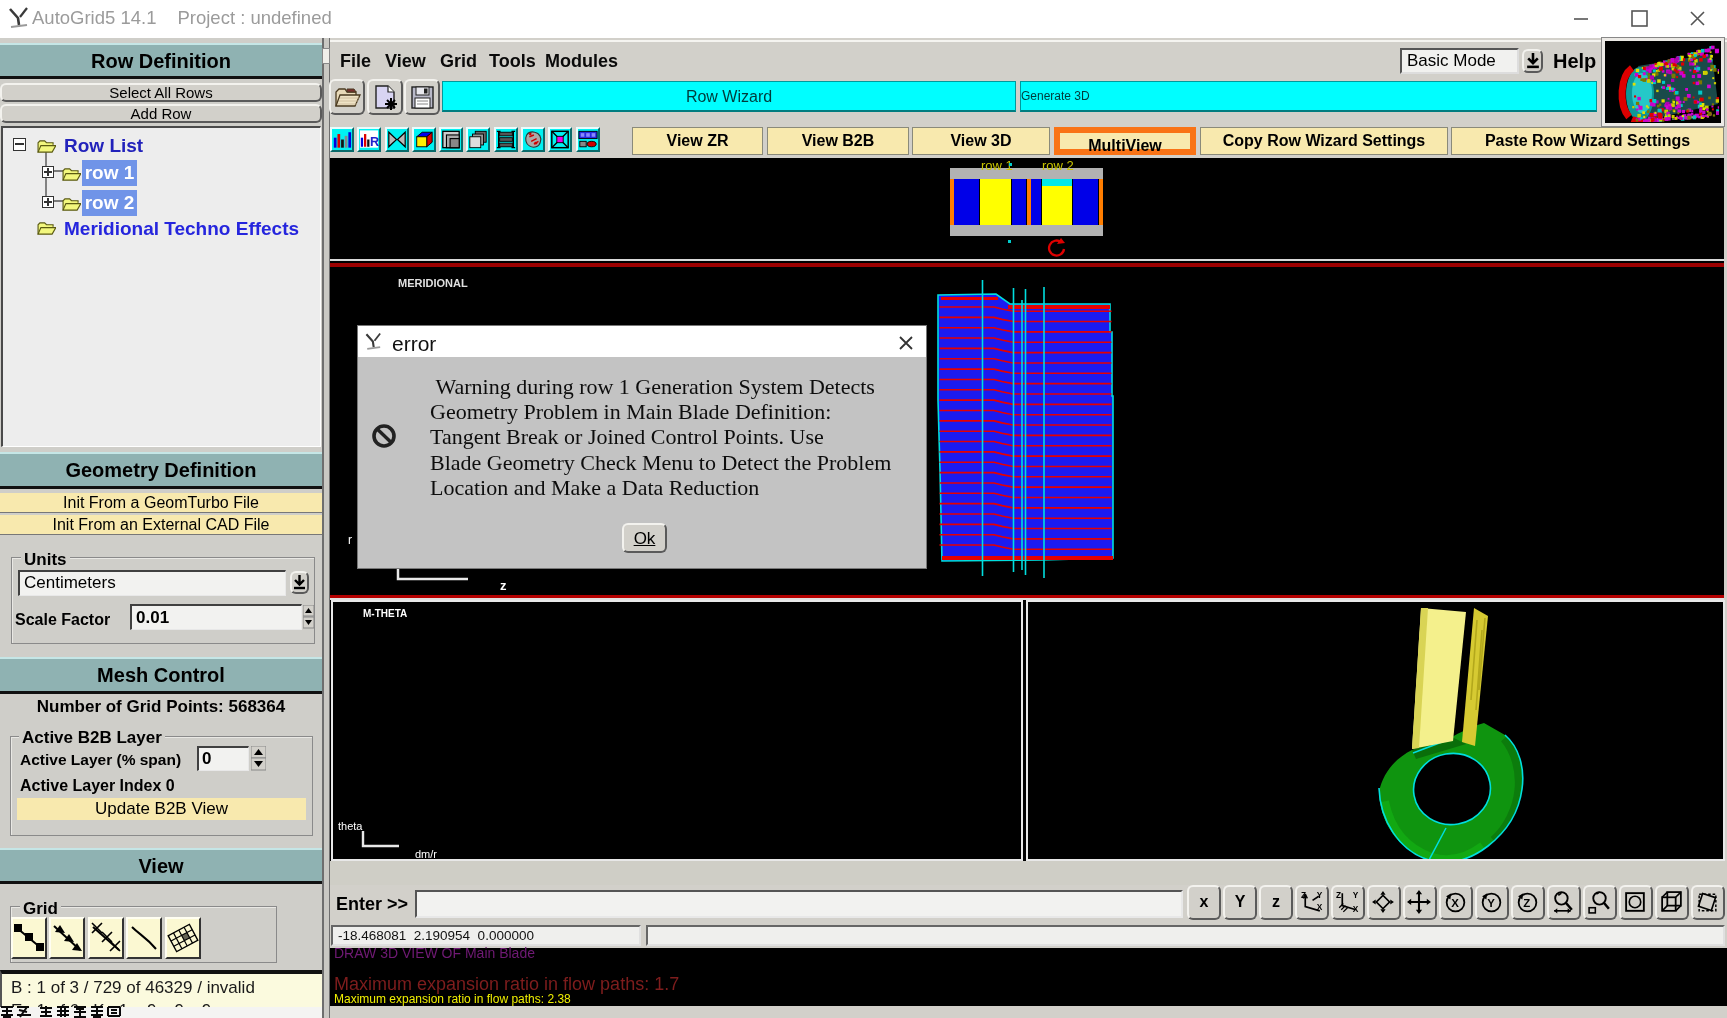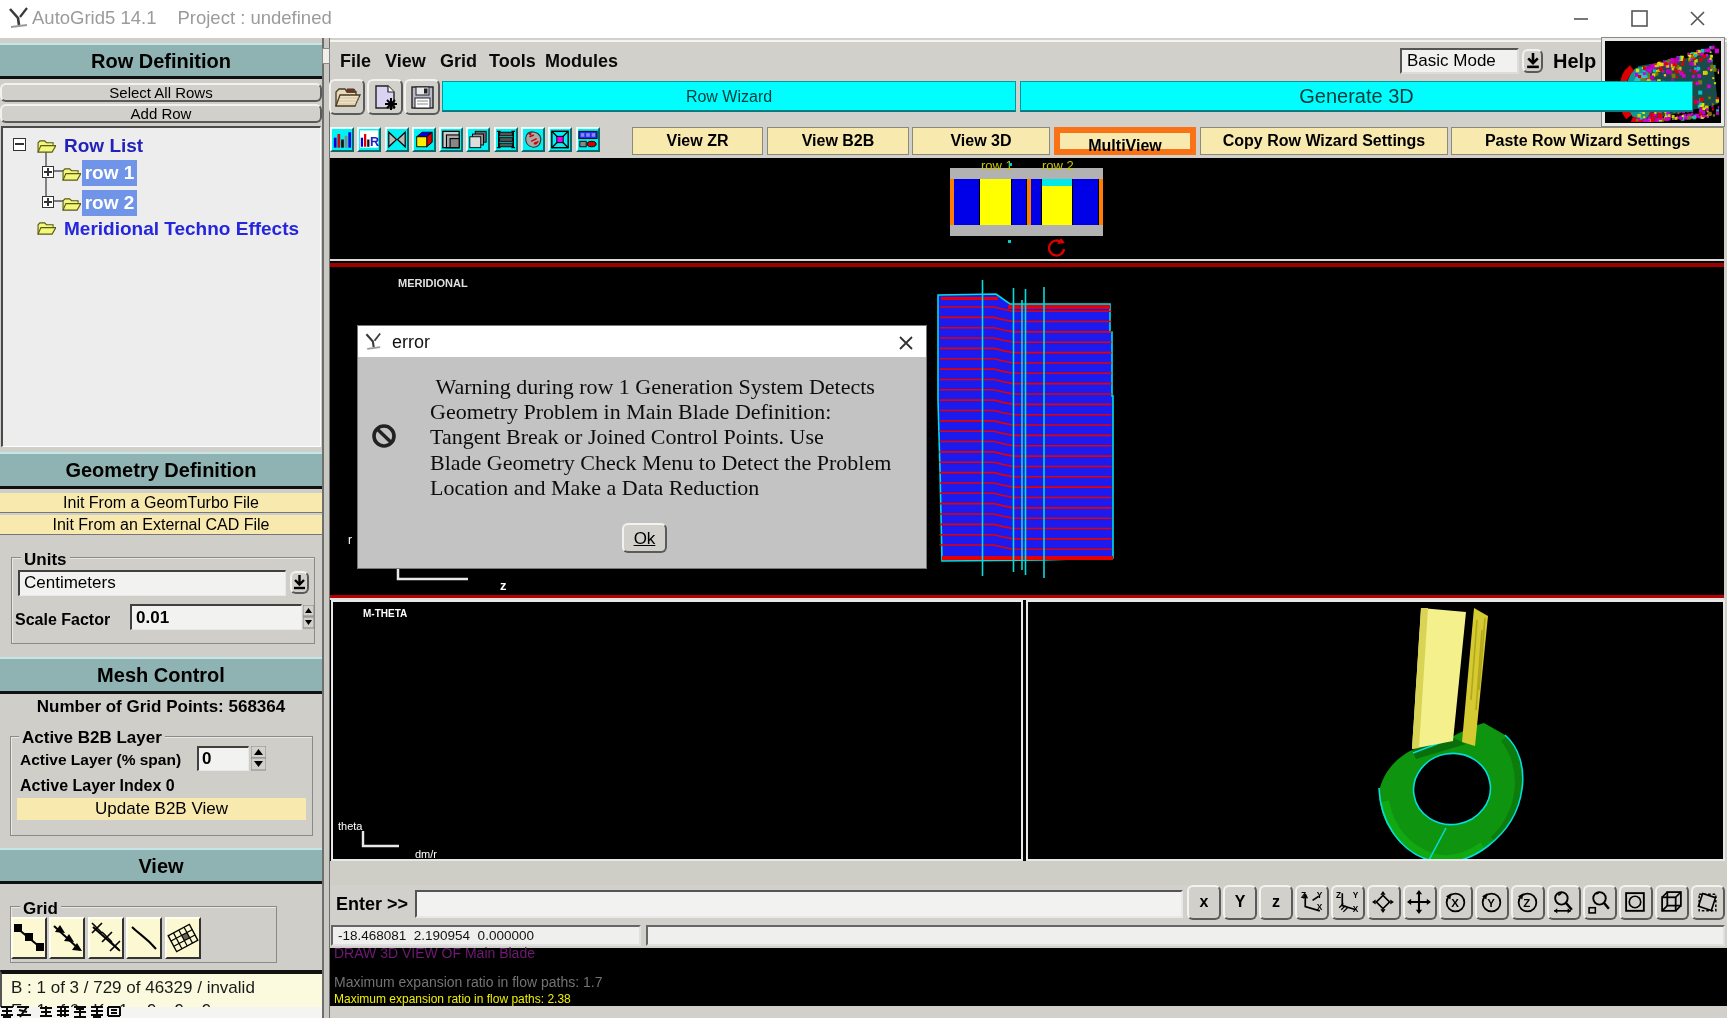--- a/index.html
+++ b/index.html
@@ -586,21 +586,21 @@
     </g>
 </svg>
 <svg class="abs" style="left:410px;top:85px;" width="25" height="25" viewBox="0 0 25 25">
 <rect x="2" y="2" width="21" height="21" fill="#b9b9c9" stroke="#222" stroke-width="1.4"></rect>
 <rect x="6" y="2" width="13" height="8" fill="#e8e8ee" stroke="#222" stroke-width="1"></rect>
 <rect x="14" y="3.5" width="3.5" height="5" fill="#222"></rect>
 <rect x="5" y="13" width="15" height="10" fill="#fff" stroke="#222" stroke-width="1"></rect>
 <path d="M7 16 L18 16 M7 19 L18 19" stroke="#888" stroke-width="1"></path>
 </svg>
 <div class="abs" style="left:442px;top:81px;width:574px;height:31px;background:#00feff;border:1px solid #00999c;border-bottom:2px solid #007d80;text-align:center;font-size:16px;line-height:29px;color:#003b3b;">Row Wizard</div>
-<div class="abs" style="left:1020px;top:81px;width:673px;height:31px;background:#00feff;border:1px solid #00999c;border-bottom:2px solid #007d80;text-align:center;font-size:20px;line-height:29px;color:#003b3b;">Generate 3D</div>
+<div class="abs" style="left:1020px;top:81px;width:577px;height:31px;background:#00feff;border:1px solid #00999c;border-bottom:2px solid #007d80;font-size:12px;line-height:29px;color:#003b3b;">Generate 3D</div>
 <div class="abs" style="left:330px;top:127px;width:24px;height:25px;background:#00f2f2;border-top:2px solid #e8fcfc;border-left:2px solid #e8fcfc;border-bottom:2px solid #0a6a6a;border-right:2px solid #0a6a6a;"></div>
 <svg class="abs" style="left:332px;top:129px;" width="20" height="21" viewBox="0 0 22 22">
     <rect x="2" y="9" width="3" height="11" fill="#0000dd"></rect>
     <rect x="6" y="5" width="3" height="15" fill="#dd0000"></rect>
     <rect x="10" y="11" width="3" height="9" fill="#111"></rect>
     <rect x="14" y="7" width="3" height="13" fill="#888"></rect>
     <rect x="18" y="3" width="3" height="17" fill="#0000dd"></rect>
   </svg>
 <div class="abs" style="left:357px;top:127px;width:24px;height:25px;background:#00f2f2;border-top:2px solid #e8fcfc;border-left:2px solid #e8fcfc;border-bottom:2px solid #0a6a6a;border-right:2px solid #0a6a6a;"></div>
 <svg class="abs" style="left:359px;top:129px;" width="20" height="21" viewBox="0 0 22 22">
@@ -734,21 +734,21 @@
     <line x1="1025.5" y1="289" x2="1025.5" y2="575" stroke="#00dede" stroke-width="1.6"></line>
     <line x1="1044" y1="287" x2="1044" y2="578" stroke="#00dede" stroke-width="1.6"></line>
   </svg>
 <div class="abs" style="left:358px;top:326px;width:568px;height:242px;background:#c3c3c3;box-shadow:0 0 0 1px #777;"></div>
 <div class="abs" style="left:358px;top:326px;width:568px;height:31px;background:#fff;"></div>
 <svg class="abs" style="left:364px;top:331px;" width="21" height="21" viewBox="0 0 26 26">
 <path d="M3 4 L11 13 L12 20" stroke="#3a3a3a" stroke-width="2.6" fill="none"></path>
 <path d="M20 3 L13 12" stroke="#3a3a3a" stroke-width="2.2" fill="none"></path>
 <path d="M4 22 L20 20" stroke="#9a9a9a" stroke-width="2.2" fill="none"></path>
   </svg>
-<div class="abs" style="left:392px;top:332px;font-size:18px;color:#111;">error</div>
+<div class="abs" style="left:392px;top:332px;font-size:21px;color:#111;">error</div>
 <svg class="abs" style="left:898px;top:335px;" width="16" height="16" viewBox="0 0 16 16">
 <path d="M2 2 L14 14 M14 2 L2 14" stroke="#333" stroke-width="1.8"></path>
   </svg>
 <div class="abs" style="left:430px;top:374px;width:500px;font-family:'Liberation Serif',serif;font-size:22px;line-height:25.2px;color:#0d0d0d;white-space:nowrap;">
 &nbsp;Warning during row 1 Generation System Detects<br>Geometry Problem in Main Blade Definition:<br>Tangent Break or Joined Control Points. Use<br>Blade Geometry Check Menu to Detect the Problem<br>Location and Make a Data Reduction</div>
 <svg class="abs" style="left:371px;top:423px;" width="26" height="26" viewBox="0 0 26 26">
 <circle cx="13" cy="13" r="10" fill="none" stroke="#222" stroke-width="3.6"></circle>
 <path d="M6.2 6 L20.5 19.8" stroke="#222" stroke-width="3.4"></path>
   </svg>
 <div class="abs btn95" style="left:622px;top:523px;width:45px;height:30px;text-align:center;font-size:17px;line-height:27px;text-decoration:underline;">Ok</div>
@@ -871,14 +871,14 @@
 <div class="abs btn95" style="left:1691px;top:885px;width:34px;height:35px;"></div>
 <svg class="abs" style="left:1695px;top:890px;" width="25" height="25" viewBox="0 0 24 24">
     <rect x="4" y="4" width="16" height="16" fill="none" stroke="#000" stroke-width="1.4" stroke-dasharray="2.5,1.8"></rect>
     <rect x="5" y="5" width="13" height="13" fill="none" stroke="#000" stroke-width="1.6" transform="rotate(18 11.5 11.5)"></rect>
   </svg>
 <div class="abs" style="left:330px;top:922px;width:1397px;height:26px;background:#d2d0ca;"></div>
 <div class="abs" style="left:331px;top:925px;width:310px;height:21px;background:#efefed;border:2px solid #666;border-bottom-color:#e0e0e0;border-right-color:#e0e0e0;font-size:13.5px;line-height:17px;padding-left:5px;color:#111;">-18.468081&nbsp;&nbsp;2.190954&nbsp;&nbsp;0.000000</div>
 <div class="abs" style="left:646px;top:925px;width:1079px;height:21px;background:#efefed;border:2px solid #666;border-bottom-color:#e0e0e0;border-right-color:#e0e0e0;"></div>
 <div class="abs" style="left:330px;top:948px;width:1397px;height:58px;background:#000;"></div>
 <div class="abs" style="left:334px;top:945px;font-size:14px;color:#701a75;">DRAW 3D VIEW OF Main Blade</div>
-<div class="abs" style="left:334px;top:974px;font-size:14px;color:#737373;">Maximum expansion ratio in flow paths: 1.7</div>
+<div class="abs" style="left:334px;top:974px;font-size:18px;color:#7f1d1d;">Maximum expansion ratio in flow paths: 1.7</div>
 <div class="abs" style="left:334px;top:992px;font-size:12px;color:#f0f000;">Maximum expansion ratio in flow paths: 2.38</div>
 <div class="abs" style="left:330px;top:1006px;width:1397px;height:12px;background:#d2d0ca;"></div>
 </body></html>

